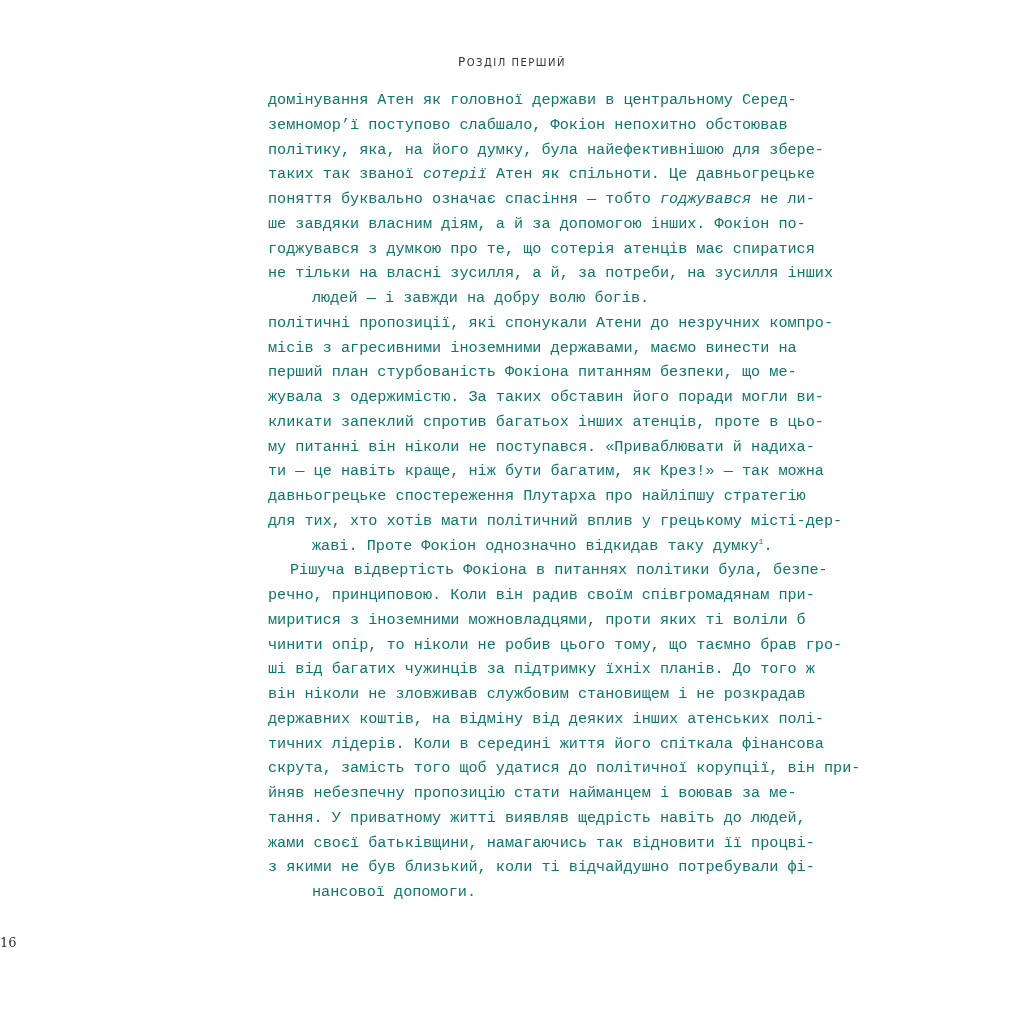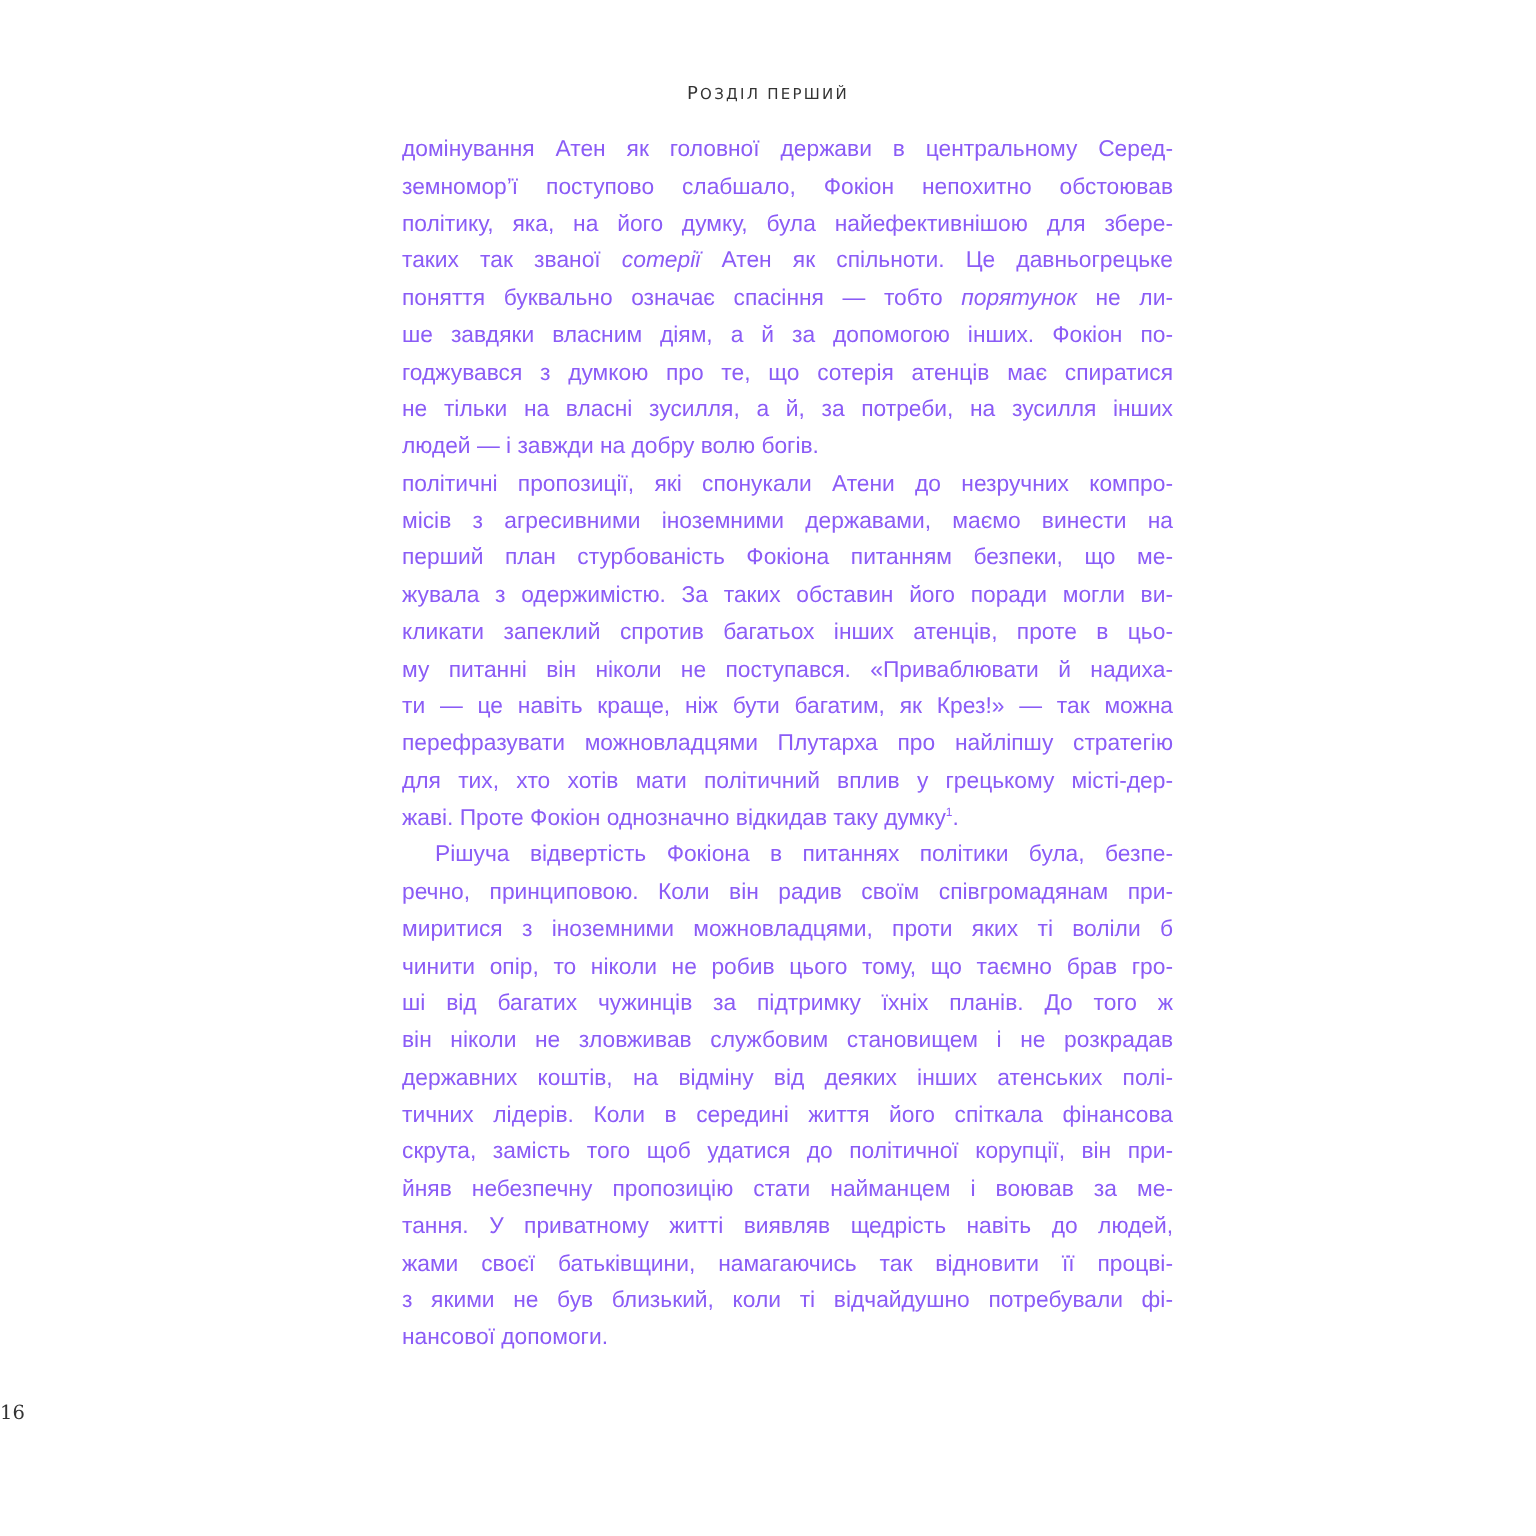--- a/index.html
+++ b/index.html
@@ -6,59 +6,59 @@
   body { width: 1024px; height: 1024px; position: relative; overflow: hidden; }
   .page { position: absolute; left: 0; top: 0; width: 1024px; height: 1024px; background: #fff; }
   .running-head {
     position: absolute; top: 55px; left: 0; width: 1024px; text-align: center;
     font-family: "DejaVu Sans", sans-serif; font-size: 12px; letter-spacing: 1.5px;
     color: #333;
   }
   .running-head .sc { font-size: 10px; }
   .body-text {
     position: absolute; left: 268px; top: 88px; width: 514px;
-    font-family: Liberation Sans, sans-serif; font-size: 15.2px; line-height: 24.75px;
-    color: #8b5cf6;
+    font-family: Liberation Mono, monospace; font-size: 15.2px; line-height: 24.75px;
+    color: #0f766e;
   }
   .line { display: block; white-space: nowrap; text-align: justify; text-align-last: justify; height: 24.75px; }
-  .line.last { text-align-last: left; }
+  .line.last { text-align-last: left; margin-left: 44px; }
   .line.indent { padding-left: 22px; }
   .it { font-style: italic; margin-top: 28px; }
   sup { font-size: 8px; vertical-align: 6px; line-height: 0; }
   .folio {
     position: absolute; top: 935px; left: 0; width: 1024px; text-align: left;
     font-family: "DejaVu Serif", serif; font-size: 13px; color: #333;
   }
 </style>
 </head>
 <body>
 
 <div class="page">
   <div class="running-head" id="rh"><span>Р</span><span class="sc">ОЗДІЛ ПЕРШИЙ</span></div>
   <div class="body-text" id="body">
       <div>
         <span class="line"><span>домінування Атен як головної держави в центральному Серед-</span></span>
         <span class="line"><span>земномор’ї поступово слабшало, Фокіон непохитно обстоював</span></span>
         <span class="line"><span>політику, яка, на його думку, була найефективнішою для збере-</span></span>
         <span class="line"><span>таких так званої </span><span class="it">сотерії</span><span> Атен як спільноти. Це давньогрецьке</span></span>
-        <span class="line"><span>поняття буквально означає спасіння — тобто </span><span class="it">порятунок</span><span> не ли-</span></span>
+        <span class="line"><span>поняття буквально означає спасіння — тобто </span><span class="it">годжувався</span><span> не ли-</span></span>
         <span class="line"><span>ше завдяки власним діям, а й за допомогою інших. Фокіон по-</span></span>
         <span class="line"><span>годжувався з думкою про те, що сотерія атенців має спиратися</span></span>
         <span class="line"><span>не тільки на власні зусилля, а й, за потреби, на зусилля інших</span></span>
         <span class="line last"><span>людей — і завжди на добру волю богів.</span></span>
       </div>
       <div>
         <span class="line"><span>політичні пропозиції, які спонукали Атени до незручних компро-</span></span>
         <span class="line"><span>місів з агресивними іноземними державами, маємо винести на</span></span>
         <span class="line"><span>перший план стурбованість Фокіона питанням безпеки, що ме-</span></span>
         <span class="line"><span>жувала з одержимістю. За таких обставин його поради могли ви-</span></span>
         <span class="line"><span>кликати запеклий спротив багатьох інших атенців, проте в цьо-</span></span>
         <span class="line"><span>му питанні він ніколи не поступався. «Приваблювати й надиха-</span></span>
         <span class="line"><span>ти — це навіть краще, ніж бути багатим, як Крез!» — так можна</span></span>
-        <span class="line"><span>перефразувати можновладцями Плутарха про найліпшу стратегію</span></span>
+        <span class="line"><span>давньогрецьке спостереження Плутарха про найліпшу стратегію</span></span>
         <span class="line"><span>для тих, хто хотів мати політичний вплив у грецькому місті-дер-</span></span>
         <span class="line last"><span>жаві. Проте Фокіон однозначно відкидав таку думку</span><sup>1</sup>.</span>
       </div>
       <div>
         <span class="line indent"><span>Рішуча відвертість Фокіона в питаннях політики була, безпе-</span></span>
         <span class="line"><span>речно, принциповою. Коли він радив своїм співгромадянам при-</span></span>
         <span class="line"><span>миритися з іноземними можновладцями, проти яких ті воліли б</span></span>
         <span class="line"><span>чинити опір, то ніколи не робив цього тому, що таємно брав гро-</span></span>
         <span class="line"><span>ші від багатих чужинців за підтримку їхніх планів. До того ж</span></span>
         <span class="line"><span>він ніколи не зловживав службовим становищем і не розкрадав</span></span>

